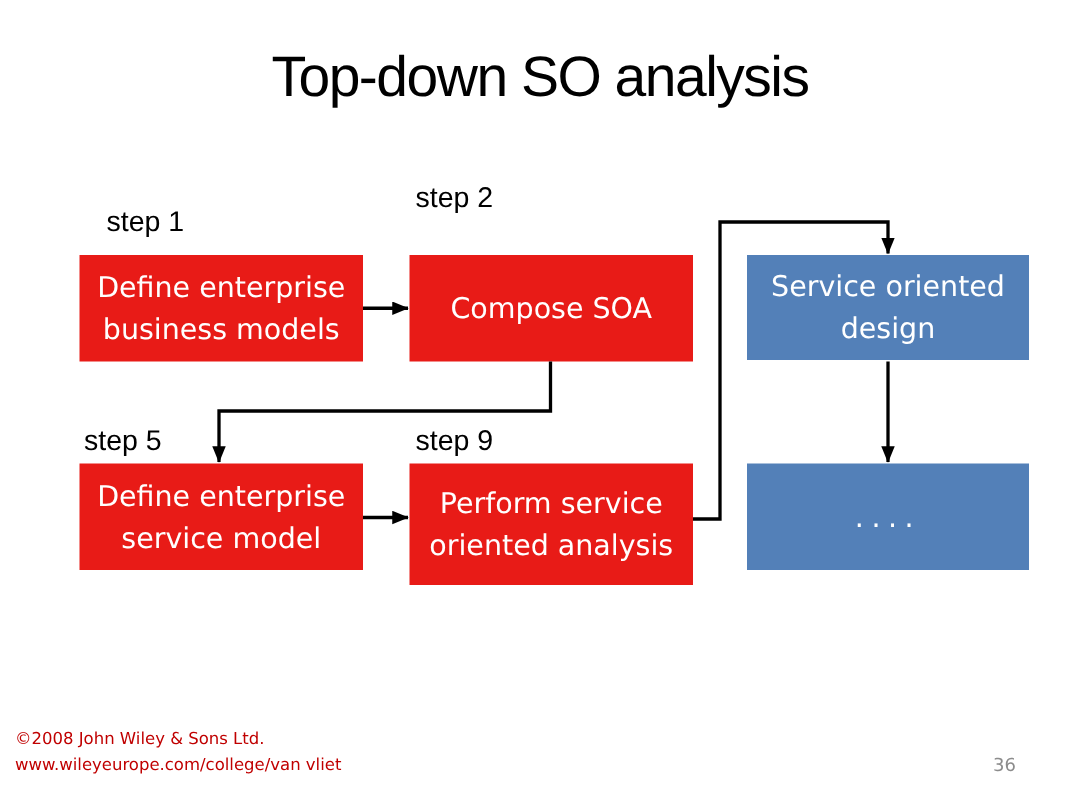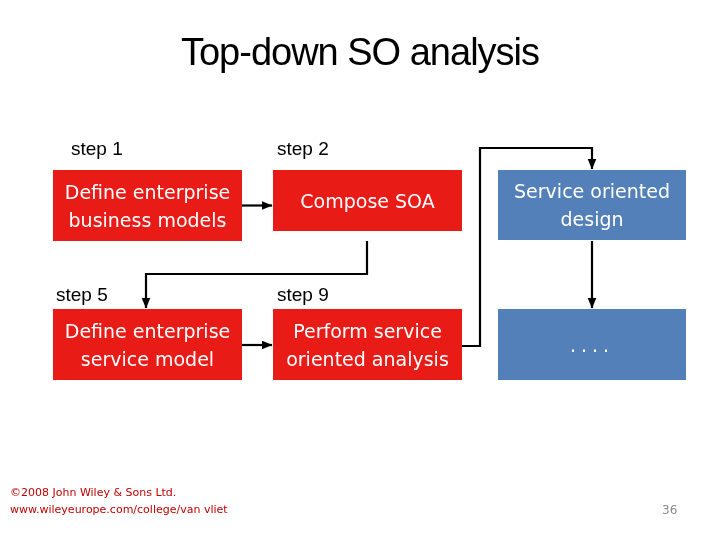--- a/index.html
+++ b/index.html
@@ -25,43 +25,43 @@
     font-family: "Liberation Sans", sans-serif;
   }
   .step-label {
     position: absolute;
     font-size: 19px;
     color: var(--step-label-text, #000000);
     font-family: "Liberation Sans", sans-serif;
     white-space: nowrap;
   }
   .step-1 { left: 55px;  top: 138px; margin-left: 16px; }
-  .step-2 { left: 277px; top: 138px; }
+  .step-2 { left: 277px; top: 122px; }
   .step-3 { left: 56px;  top: 284px; }
   .step-4 { left: 277px; top: 284px; }
   .flow-box {
     position: absolute;
     display: flex;
     align-items: center;
     justify-content: center;
     text-align: center;
     color: var(--box-text, #ffffff);
     font-family: "DejaVu Sans", sans-serif;
     font-size: 19px;
     line-height: 28px;
     white-space: pre-line;
     box-sizing: border-box;
   }
   .kind-analysis { background: var(--box-red, #e81b17); }
   .kind-design   { background: var(--box-blue, #5380b8); }
   .box-a { left: 53px;  top: 170px; width: 189px; height: 71px; }
-  .box-b { left: 273px; top: 170px; width: 189px; height: 61px; }
+  .box-b { left: 273px; top: 170px; width: 189px; height: 71px; }
   .box-c { left: 498px; top: 170px; width: 188px; height: 70px; }
   .box-d { left: 53px;  top: 309px; width: 189px; height: 71px; }
-  .box-e { left: 273px; top: 309px; width: 189px; height: 71px; }
+  .box-e { left: 273px; top: 309px; width: 189px; height: 81px; }
   .box-f { left: 498px; top: 309px; width: 188px; height: 71px; letter-spacing: 5px; }
   .arrow-layer {
     position: absolute;
     left: 0; top: 0; width: 720px; height: 540px;
     pointer-events: none;
   }
   .arrow-layer path {
     fill: none;
     stroke: var(--arrow, #000000);
     stroke-width: 2.2px;

